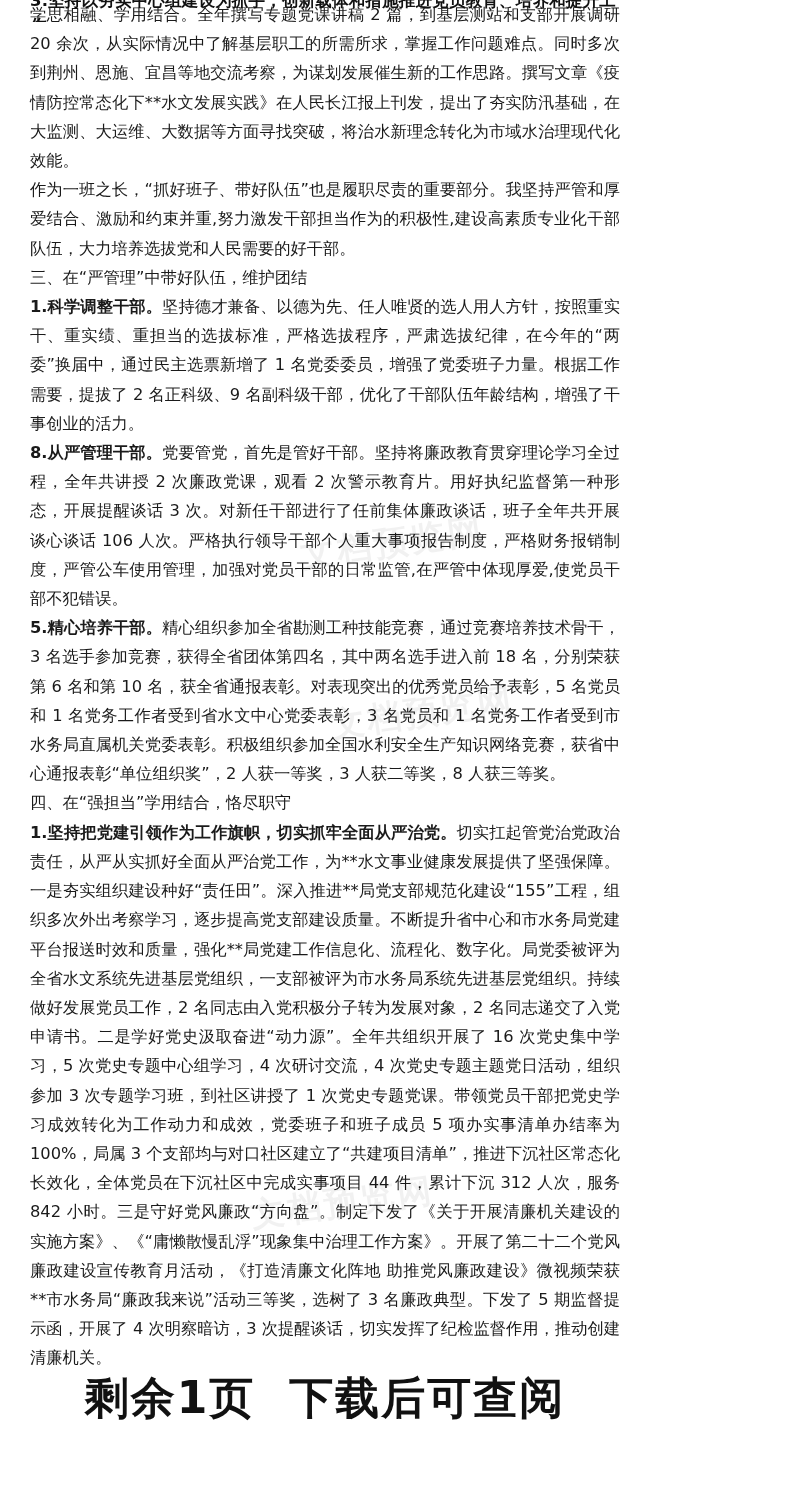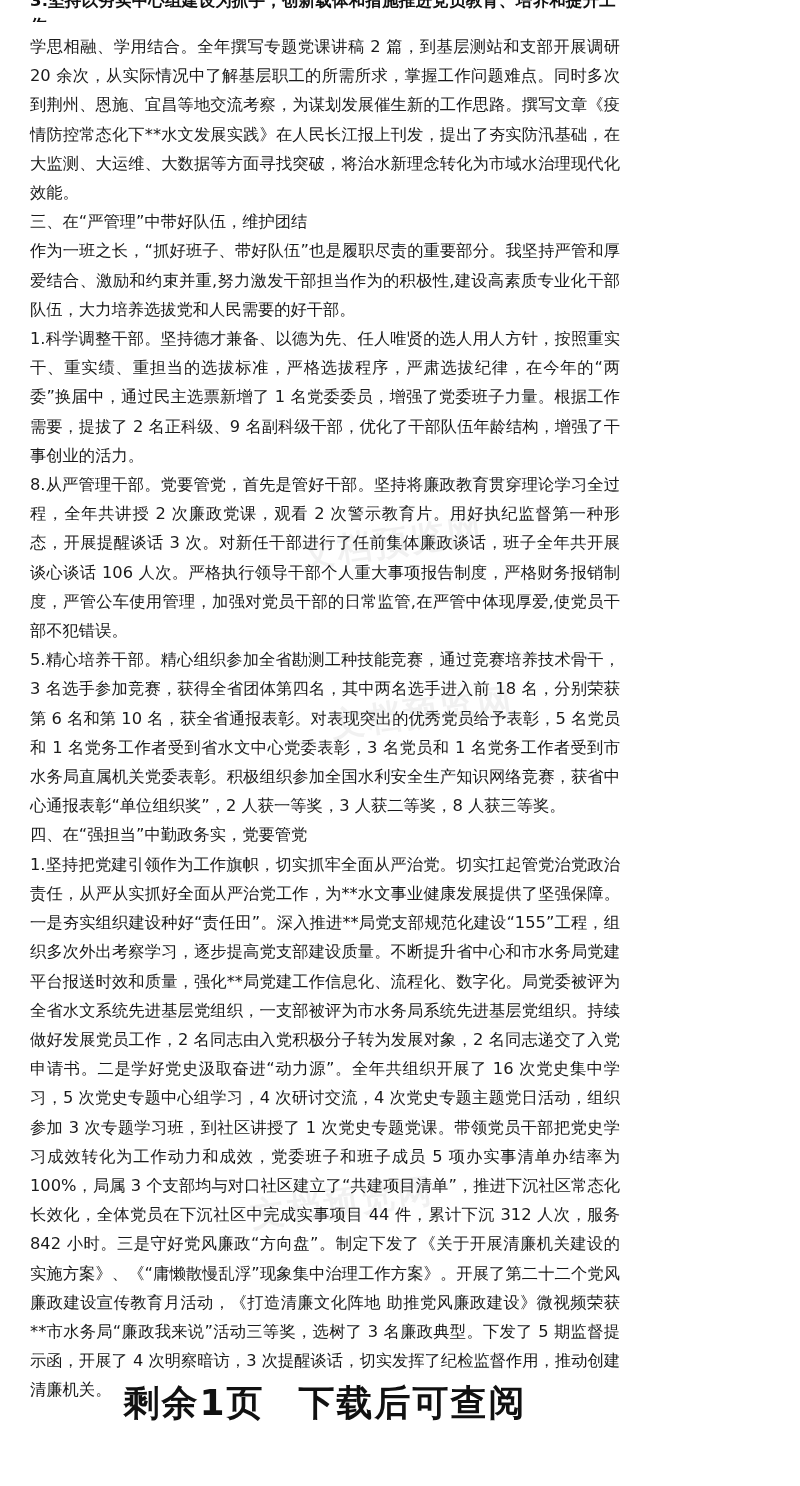--- a/index.html
+++ b/index.html
@@ -34,35 +34,34 @@
     letter-spacing: 0.2px;
     color: #111;
     line-height: 25px;
   }
   .clipped-top span {
     display: block;
     position: relative;
     top: -12px;
   }
   .body-text {
-    padding-top: 32px;
     font-size: 16.3px;
     line-height: 29.2px;
     text-align: justify;
     text-justify: inter-ideograph;
     color: #1a1a1a;
   }
   p {
     margin: 0;
     text-indent: 0;
   }
   p.para {
     margin: 0;
   }
-  .b { font-weight: normal; }
+  .b { font-weight: bold; }
   .heading {
     font-weight: normal;
   }
   .watermark {
     position: absolute;
     pointer-events: none;
     color: rgba(0,0,0,0.055);
     font-size: 34px;
     font-weight: bold;
     letter-spacing: 3px;
@@ -72,57 +71,57 @@
   }
   .wm1 { left: 300px; top: 520px; }
   .wm2 { left: 330px; top: 690px; }
   .wm3 { left: 250px; top: 1180px; }
   .footer {
     position: absolute;
     left: 0;
     right: 0;
     bottom: 58px;
     text-align: center;
-    font-size: 36px;
+    font-size: 44px;
     font-weight: bold;
     color: #111;
     letter-spacing: 2px;
   }
   .footer .gap { display: inline-block; width: 34px; }
 </style>
 </head>
 <body>
 
 <div class="page">
 
   <div class="clipped-top">
     <span>3.坚持以夯实中心组建设为抓手，创新载体和措施推进党员教育、培养和提升工作</span>
   </div>
 
   <div class="body-text">
     <p class="para">
       <span>学思相融、学用结合。全年撰写专题党课讲稿 2 篇，到基层测站和支部开展调研 20 余次，从实际情况中了解基层职工的所需所求，掌握工作问题难点。同时多次到荆州、恩施、宜昌等地交流考察，为谋划发展催生新的工作思路。撰写文章《疫情防控常态化下**水文发展实践》在人民长江报上刊发，提出了夯实防汛基础，在大监测、大运维、大数据等方面寻找突破，将治水新理念转化为市域水治理现代化效能。</span>
     </p>
+    <p class="para">
+      <span>作为一班之长，“抓好班子、带好队伍”也是履职尽责的重要部分。我坚持严管和厚爱结合、激励和约束并重,努力激发干部担当作为的积极性,建设高素质专业化干部队伍，大力培养选拔党和人民需要的好干部。</span>
+    </p>
     <p class="para heading">
       <span>三、在“严管理”中带好队伍，维护团结</span>
-    </p>
-    <p class="para">
-      <span>作为一班之长，“抓好班子、带好队伍”也是履职尽责的重要部分。我坚持严管和厚爱结合、激励和约束并重,努力激发干部担当作为的积极性,建设高素质专业化干部队伍，大力培养选拔党和人民需要的好干部。</span>
     </p>
     <p class="para">
       <span class="b">1.科学调整干部。</span><span>坚持德才兼备、以德为先、任人唯贤的选人用人方针，按照重实干、重实绩、重担当的选拔标准，严格选拔程序，严肃选拔纪律，在今年的“两委”换届中，通过民主选票新增了 1 名党委委员，增强了党委班子力量。根据工作需要，提拔了 2 名正科级、9 名副科级干部，优化了干部队伍年龄结构，增强了干事创业的活力。</span>
     </p>
     <p class="para">
       <span class="b">8.从严管理干部。</span><span>党要管党，首先是管好干部。坚持将廉政教育贯穿理论学习全过程，全年共讲授 2 次廉政党课，观看 2 次警示教育片。用好执纪监督第一种形态，开展提醒谈话 3 次。对新任干部进行了任前集体廉政谈话，班子全年共开展谈心谈话 106 人次。严格执行领导干部个人重大事项报告制度，严格财务报销制度，严管公车使用管理，加强对党员干部的日常监管,在严管中体现厚爱,使党员干部不犯错误。</span>
     </p>
     <p class="para">
       <span class="b">5.精心培养干部。</span><span>精心组织参加全省勘测工种技能竞赛，通过竞赛培养技术骨干，3 名选手参加竞赛，获得全省团体第四名，其中两名选手进入前 18 名，分别荣获第 6 名和第 10 名，获全省通报表彰。对表现突出的优秀党员给予表彰，5 名党员和 1 名党务工作者受到省水文中心党委表彰，3 名党员和 1 名党务工作者受到市水务局直属机关党委表彰。积极组织参加全国水利安全生产知识网络竞赛，获省中心通报表彰“单位组织奖”，2 人获一等奖，3 人获二等奖，8 人获三等奖。</span>
     </p>
     <p class="para heading">
-      <span>四、在“强担当”中勤政务实，党要管党</span>
+      <span>四、在“强担当”学用结合，恪尽职守</span>
     </p>
     <p class="para">
       <span class="b">1.坚持把党建引领作为工作旗帜，切实抓牢全面从严治党。</span><span>切实扛起管党治党政治责任，从严从实抓好全面从严治党工作，为**水文事业健康发展提供了坚强保障。一是夯实组织建设种好“责任田”。深入推进**局党支部规范化建设“155”工程，组织多次外出考察学习，逐步提高党支部建设质量。不断提升省中心和市水务局党建平台报送时效和质量，强化**局党建工作信息化、流程化、数字化。局党委被评为全省水文系统先进基层党组织，一支部被评为市水务局系统先进基层党组织。持续做好发展党员工作，2 名同志由入党积极分子转为发展对象，2 名同志递交了入党申请书。二是学好党史汲取奋进“动力源”。全年共组织开展了 16 次党史集中学习，5 次党史专题中心组学习，4 次研讨交流，4 次党史专题主题党日活动，组织参加 3 次专题学习班，到社区讲授了 1 次党史专题党课。带领党员干部把党史学习成效转化为工作动力和成效，党委班子和班子成员 5 项办实事清单办结率为 100%，局属 3 个支部均与对口社区建立了“共建项目清单”，推进下沉社区常态化长效化，全体党员在下沉社区中完成实事项目 44 件，累计下沉 312 人次，服务 842 小时。三是守好党风廉政“方向盘”。制定下发了《关于开展清廉机关建设的实施方案》、《“庸懒散慢乱浮”现象集中治理工作方案》。开展了第二十二个党风廉政建设宣传教育月活动，《打造清廉文化阵地 助推党风廉政建设》微视频荣获**市水务局“廉政我来说”活动三等奖，选树了 3 名廉政典型。下发了 5 期监督提示函，开展了 4 次明察暗访，3 次提醒谈话，切实发挥了纪检监督作用，推动创建清廉机关。</span>
     </p>
   </div>
 
   <div class="watermark wm1">文档预览网</div>
   <div class="watermark wm2">文档预览网</div>
   <div class="watermark wm3">文档预览网</div>
 

